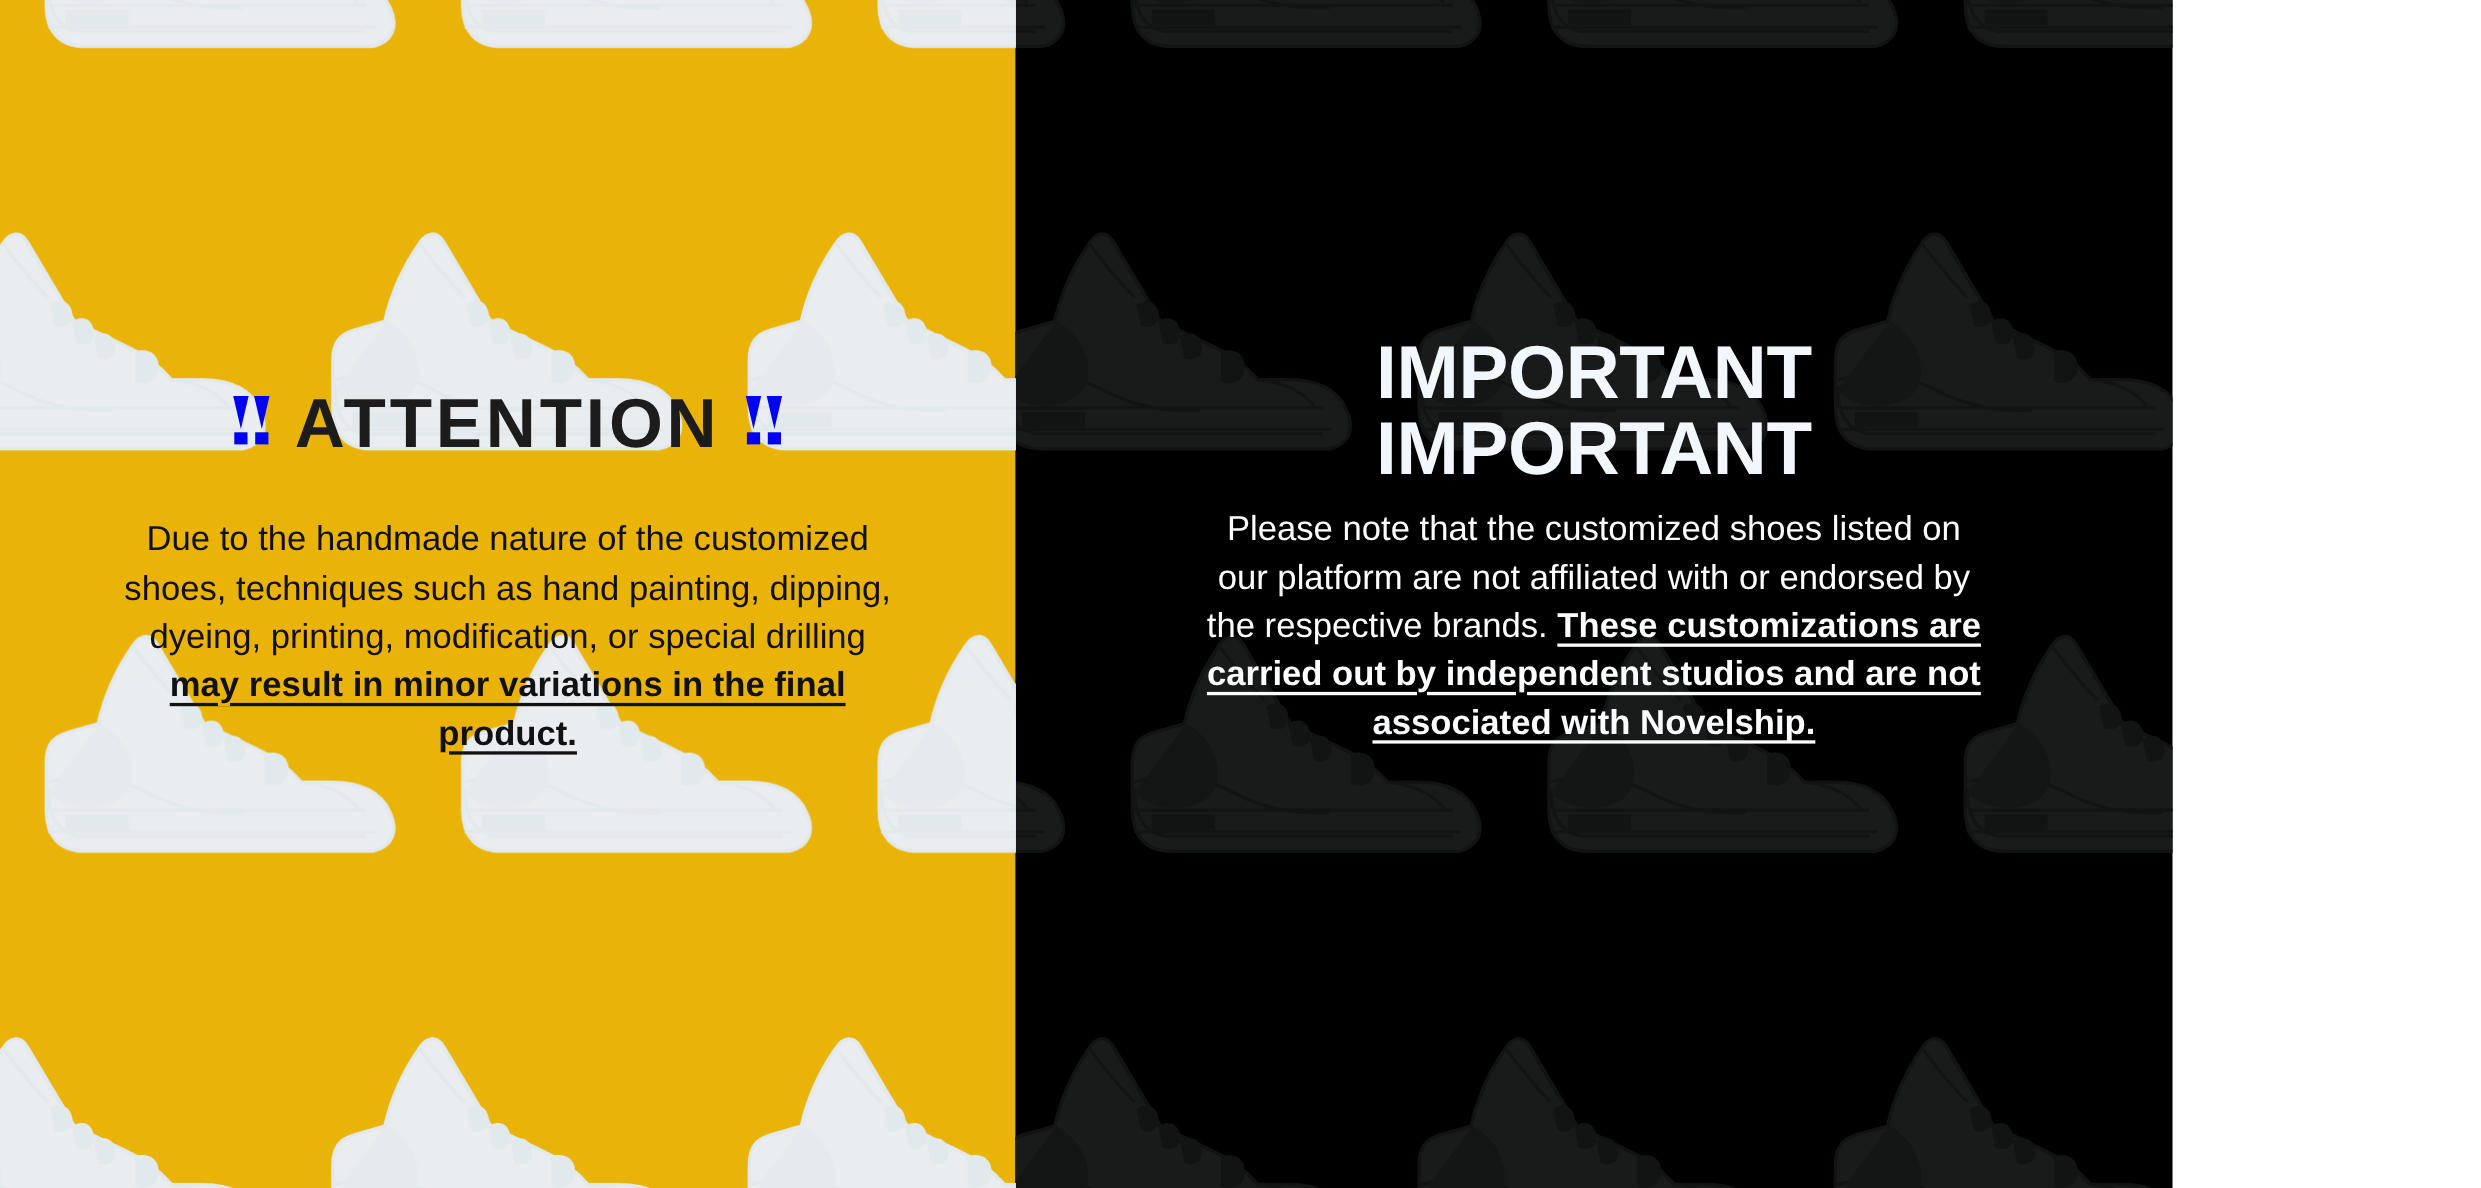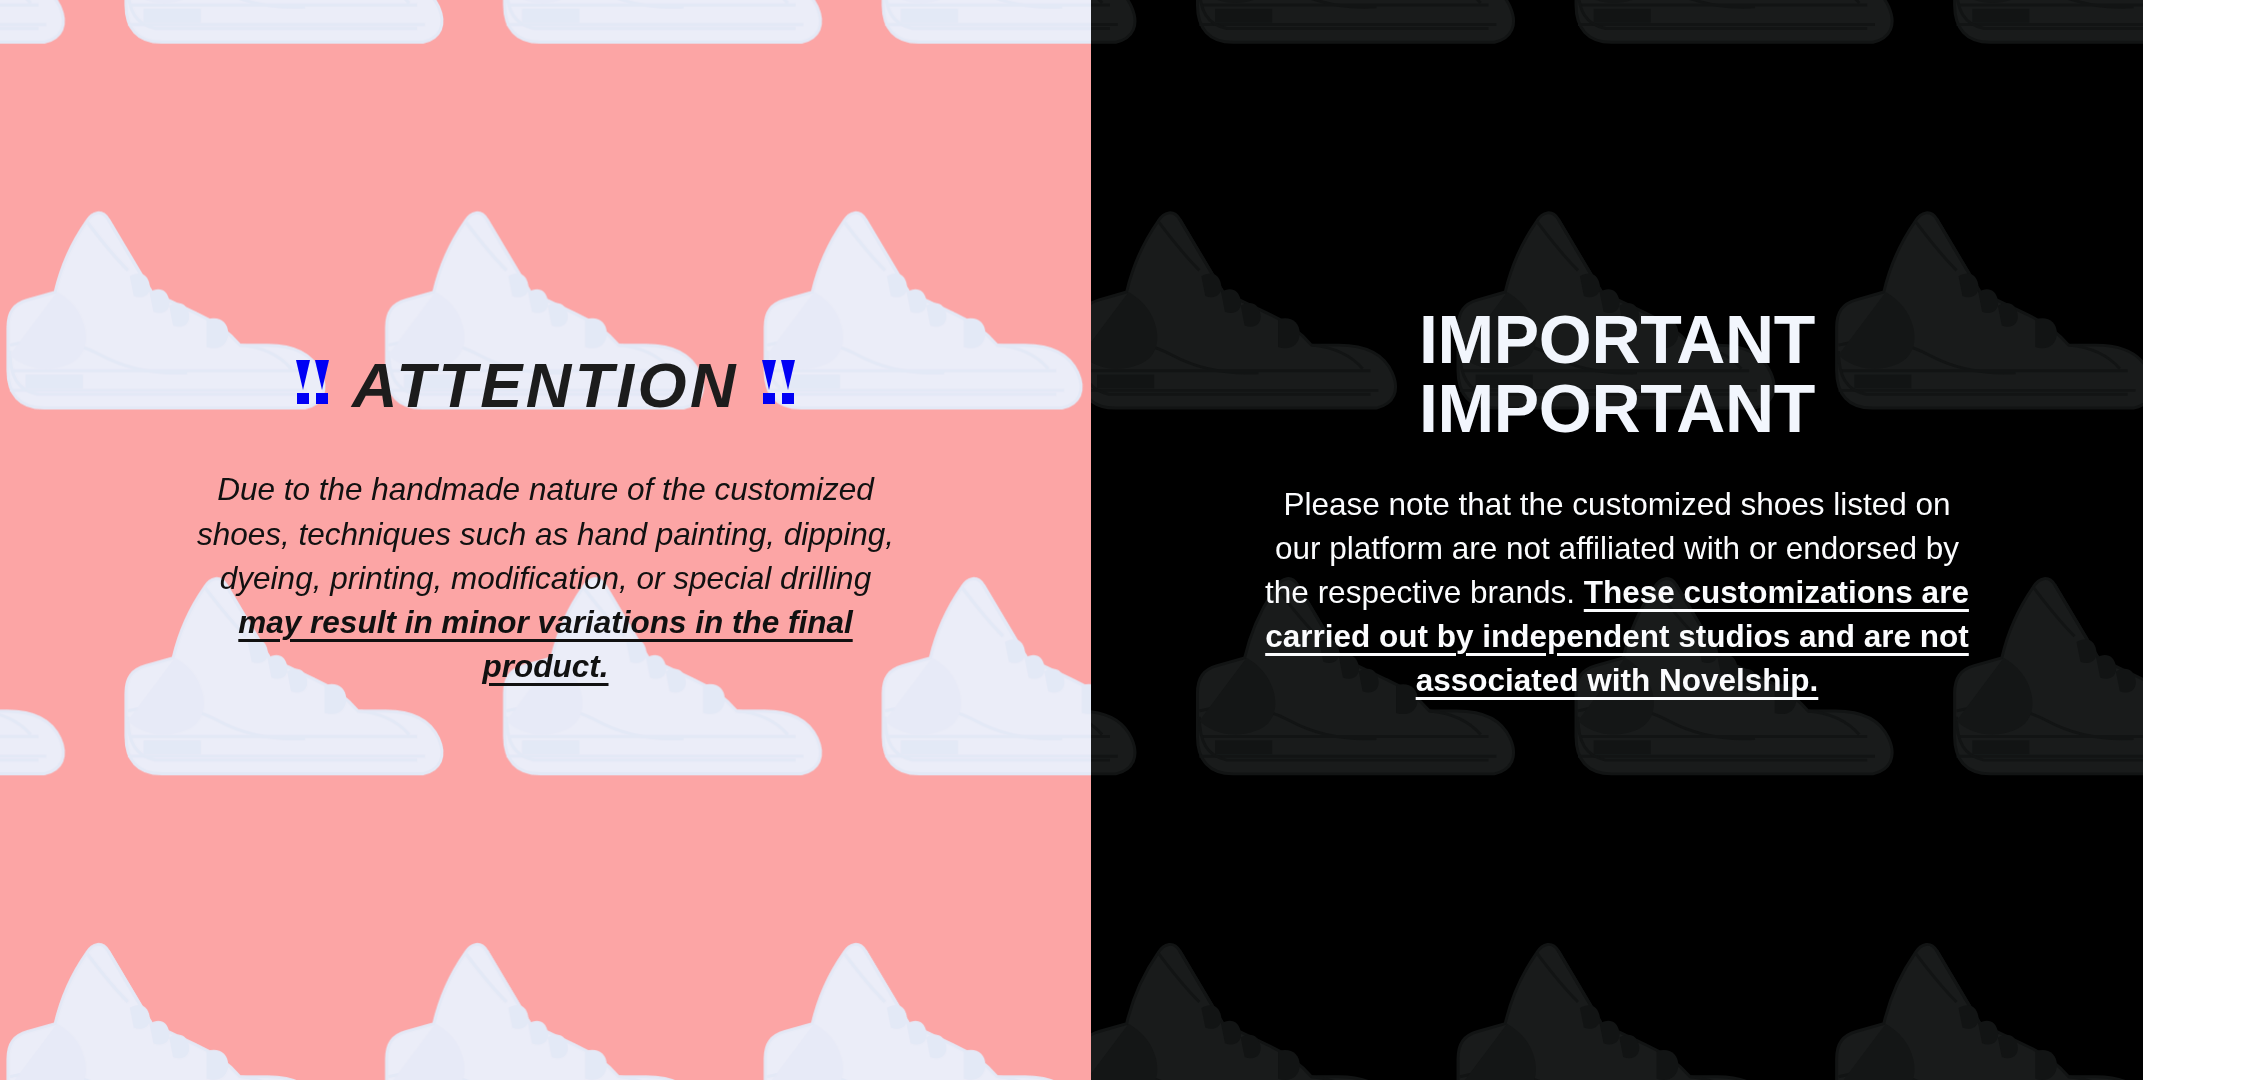--- a/index.html
+++ b/index.html
@@ -18,21 +18,21 @@
 
   
   .panel {
     position:relative;
     height:1080px;
     overflow:hidden;
     display:flex;
     align-items:flex-start;
     justify-content:center;
   }
-  .panel--light { width:1091px; background:#fca5a5;font-style:italic; }
+  .panel--light { width:923px; background:#eab308; }
   .panel--dark  { width:1052px; background:#000000; }
 
   
   .pattern {
     position:absolute;
     inset:-60px -40px -40px -120px;
     pointer-events:none;
     z-index:0;
   }
   .pattern svg { display:block; width:100%; height:100%; }
@@ -120,21 +120,21 @@
     font-size:31.5px;
     line-height:1.40;
     font-weight:400;
   }
   .body-copy--light {
     margin-top:52px;
     width:700px;
     color:#111111;
   }
   .body-copy--dark {
-    margin-top:38px;
+    margin-top:14px;
     width:720px;
     color:#fbfcfe;
   }
 
   .emph {
     font-weight:700;
     text-decoration:underline;
     text-underline-offset:6px;
     text-decoration-thickness:2.5px;
   }

